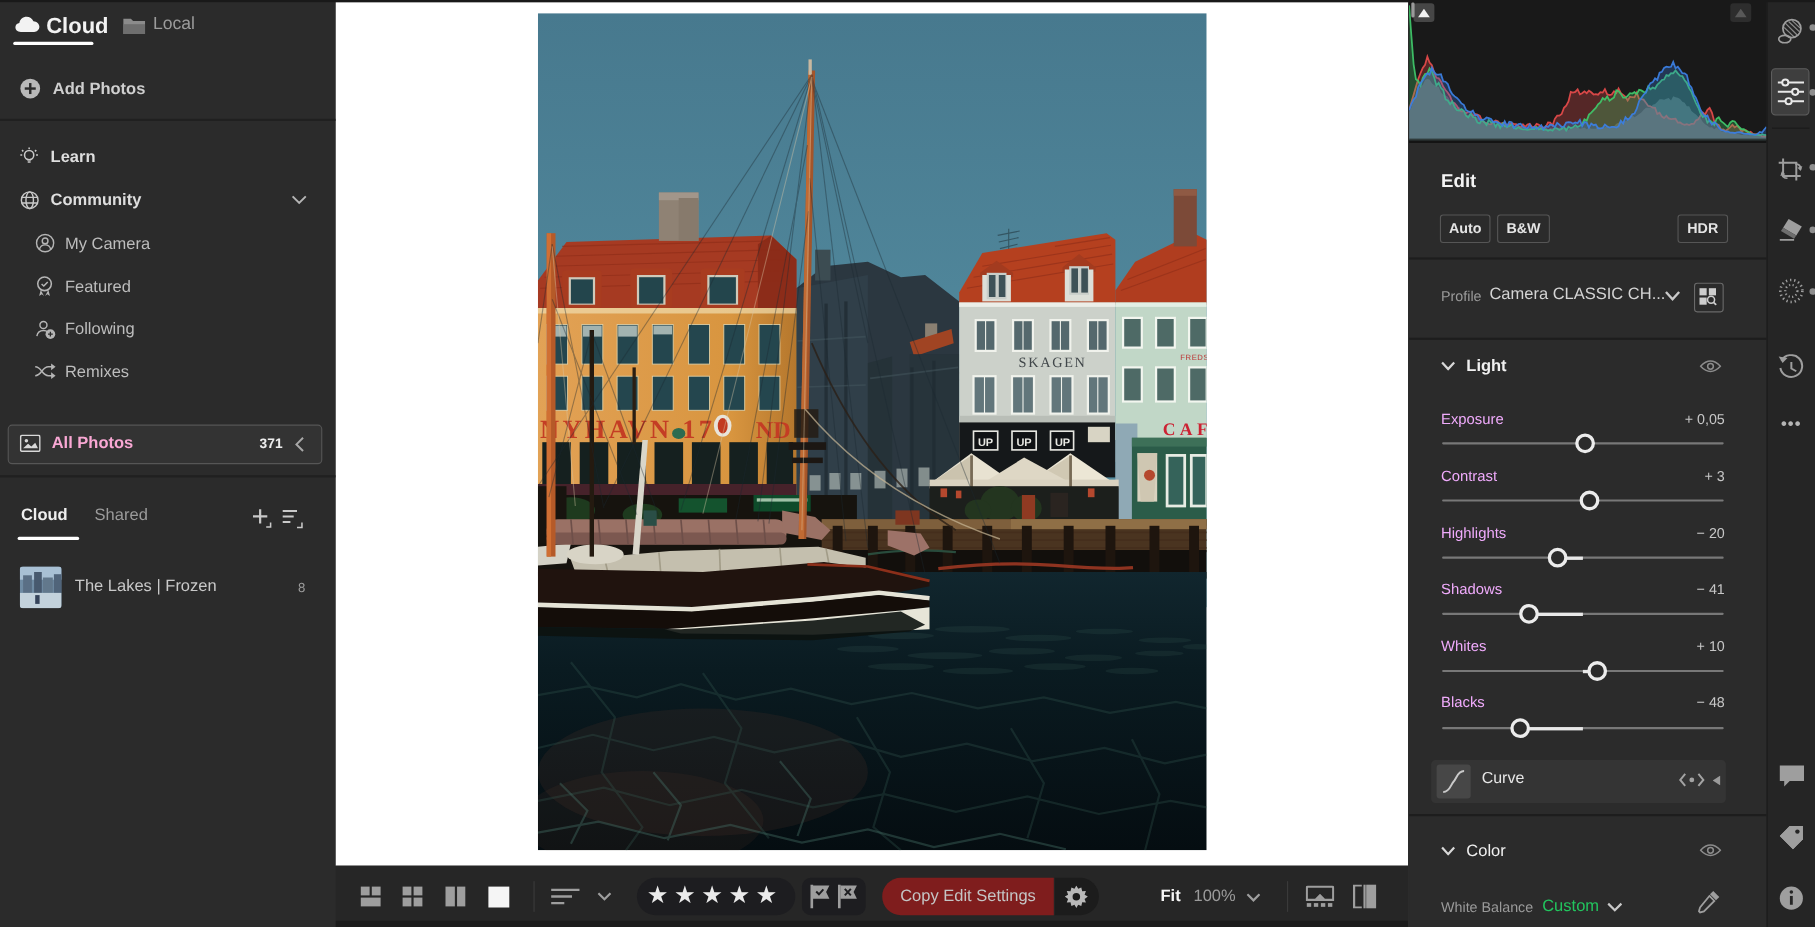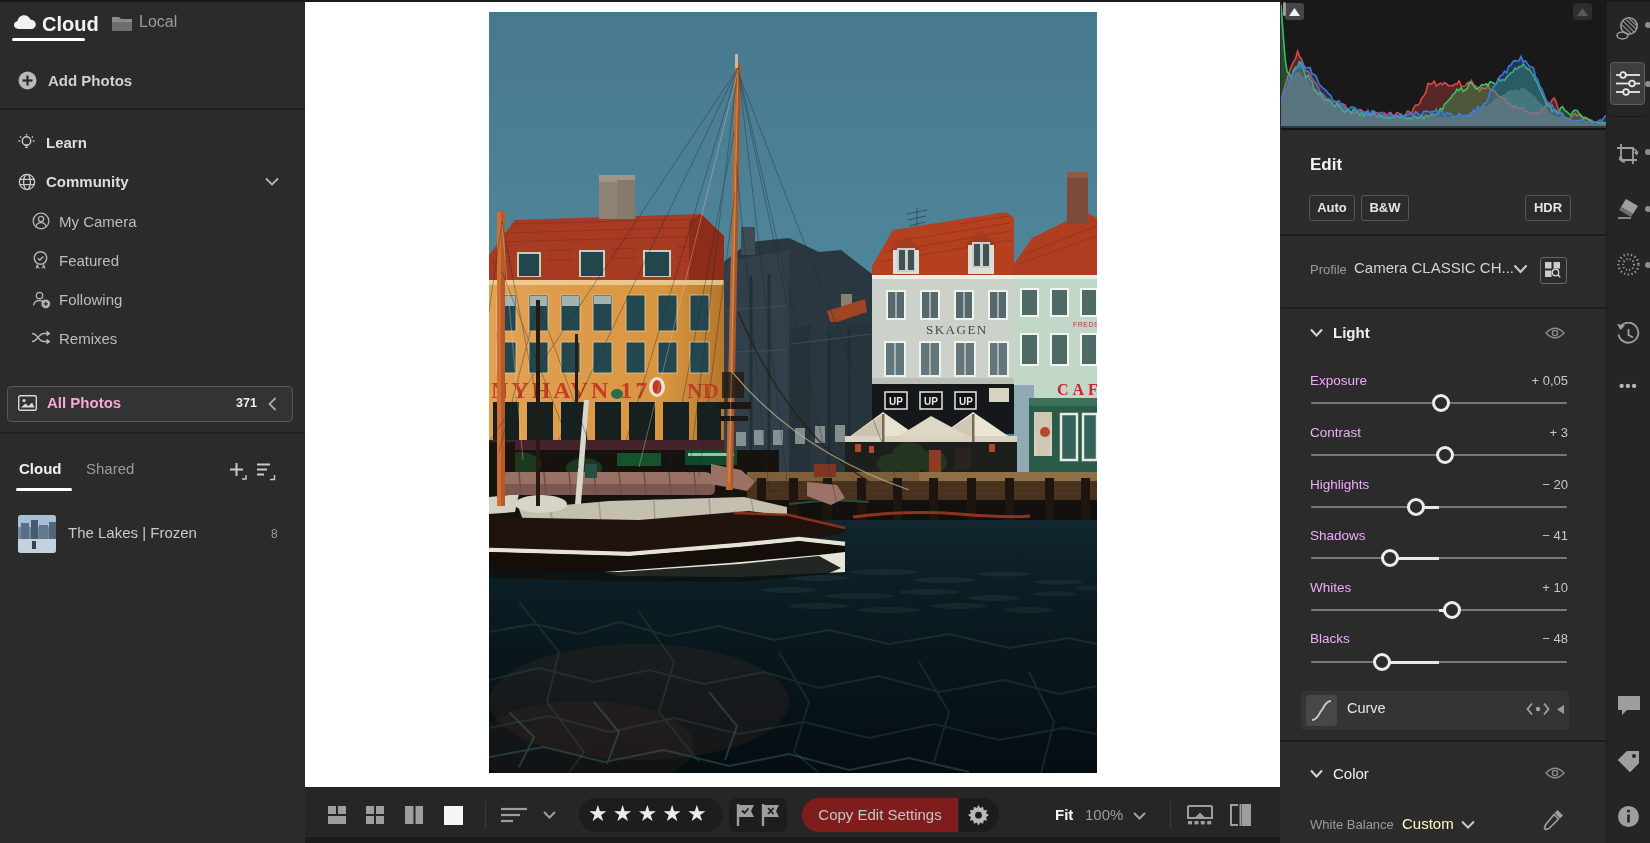--- a/index.html
+++ b/index.html
@@ -759,21 +759,21 @@
   <svg class="abs" style="left:29px;top:769px" width="13" height="9" viewBox="0 0 13 9">
     <path d="M1 1.5 L6.5 7.5 L12 1.5" stroke="#d8d8d8" stroke-width="2" fill="none"></path>
   </svg>
   <div class="abs" style="left:52px;top:765px;color:#f0f0f0;font-size:15px;font-weight:normal">Color</div>
   <svg class="abs" style="left:264px;top:766px" width="20" height="14" viewBox="0 0 20 14">
     <path d="M1 7 Q10 -2.5 19 7 Q10 16.5 1 7 Z" fill="none" stroke="#8c8c8c" stroke-width="1.4"></path>
     <circle cx="10" cy="7" r="2.6" fill="none" stroke="#8c8c8c" stroke-width="1.4"></circle>
   </svg>
 
   <div class="abs" style="left:29px;top:817px;color:#9a9a9a;font-size:13px">White Balance</div>
-  <div class="abs" style="left:121px;top:815px;color:#fef9c3;font-size:15px">Custom</div>
+  <div class="abs" style="left:121px;top:815px;color:#22c55e;font-size:15px">Custom</div>
   <svg class="abs" style="left:180px;top:820px" width="14" height="9" viewBox="0 0 14 9">
     <path d="M1 1.5 L7 7.5 L13 1.5" stroke="#c9c9c9" stroke-width="2" fill="none"></path>
   </svg>
   <svg class="abs" style="left:262px;top:808px" width="22" height="24" viewBox="0 0 22 24">
     <path d="M14.5 2 L20 7.5 L17 10.5 L11.5 5 Z" fill="#9e9e9e"></path>
     <path d="M11 6.5 L15.5 11 L6 20.5 L2.5 21.5 L1.5 20.5 L2.5 17 Z" fill="none" stroke="#9e9e9e" stroke-width="1.6"></path>
   </svg>
 </div>
 <div id="rstrip" class="abs">
 

